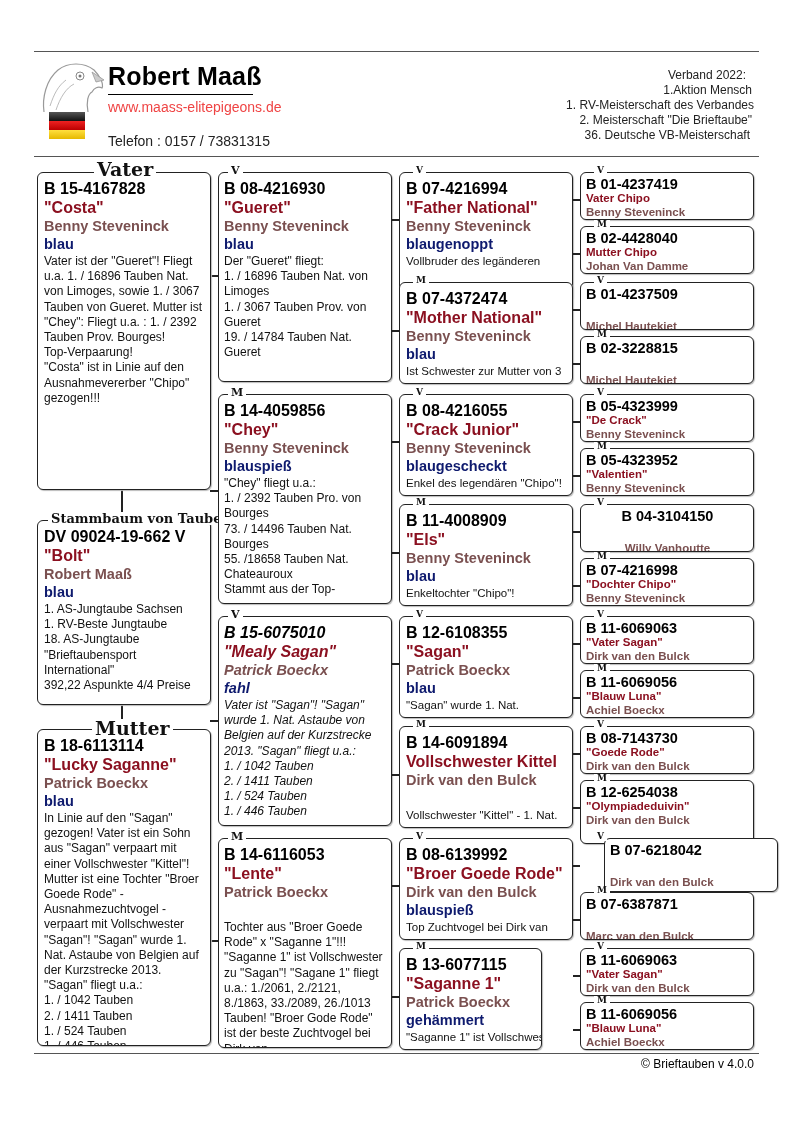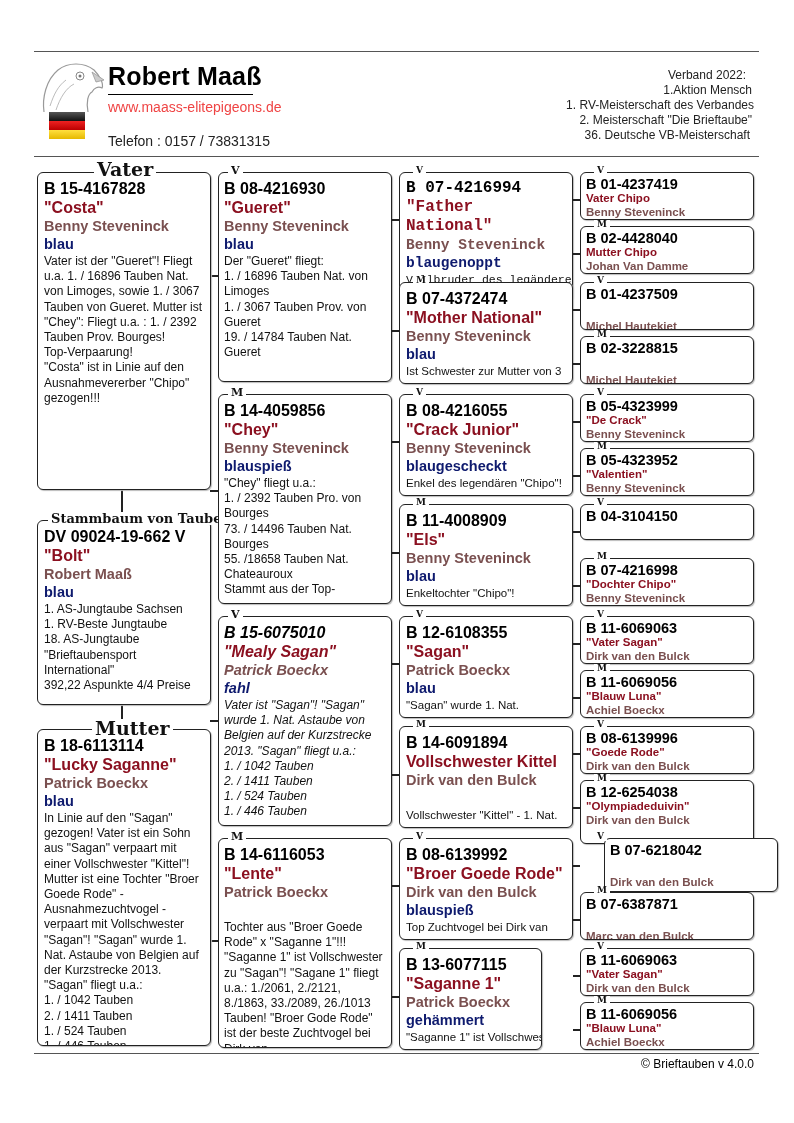--- a/index.html
+++ b/index.html
@@ -185,21 +185,21 @@
       <div class="name">"Lente"</div>
       <div class="breeder">Patrick Boeckx</div>
       <div class="color" style="height: 19px;"></div>
       <div class="desc" style="white-space: pre-line;">Tochter aus "Broer Goede Rode" x "Saganne 1"!!! "Saganne 1" ist Vollschwester zu "Sagan"! "Sagane 1" fliegt u.a.: 1./2061, 2./2121, 8./1863, 33./2089, 26./1013 Tauben! "Broer Gode Rode" ist der beste Zuchtvogel bei Dirk van</div>
     </div>
     <div class="label-gothic lbl-sm" style="left: 228px; top: 831px;">M</div>
     <div class="line" style="left: 392px; top: 885px; width: 7px; height: 1.5px;"></div>
     <div class="line" style="left: 392px; top: 996px; width: 7px; height: 1.5px;"></div>
   </div>
 <div id="gen3-wrap">
-    <div class="card g3" style="left: 399px; top: 172px; width: 174px; height: 130px; font-family: Liberation Mono, monospace;">
+    <div class="card g3" style="left: 399px; top: 172px; width: 174px; height: 130px;">
       <div class="ring">B 07-4216994</div>
       <div class="name">"Father National"</div>
       <div class="breeder">Benny Steveninck</div>
       <div class="color">blaugenoppt</div>
       <div class="desc">Vollbruder des legänderen</div>
     </div>
     <div class="label-gothic lbl-xs" style="left: 413px; top: 166px;">V</div>
     <div class="line" style="left: 573px; top: 199px; width: 7px; height: 1.5px;"></div>
     <div class="line" style="left: 573px; top: 253px; width: 7px; height: 1.5px;"></div>
     <div class="card g3" style="left: 399px; top: 282px; width: 174px; height: 102px;">
@@ -303,21 +303,21 @@
       <div class="name" style="min-height: 13px;">"De Crack"</div>
       <div class="breeder">Benny Steveninck</div>
     </div>
     <div class="label-gothic lbl-xs" style="left: 594px; top: 388px;">V</div>
     <div class="card g4" style="left: 580px; top: 448px; width: 174px; height: 48px;">
       <div class="ring">B 05-4323952</div>
       <div class="name" style="min-height: 13px;">"Valentien"</div>
       <div class="breeder">Benny Steveninck</div>
     </div>
     <div class="label-gothic lbl-xs" style="left: 594px; top: 442px;">M</div>
-    <div class="card g4" style="left: 580px; top: 504px; width: 174px; height: 36px;">
+    <div class="card g4" style="left: 580px; top: 504px; width: 174px; height: 48px; text-align: center;">
       <div class="ring">B 04-3104150</div>
       <div class="name" style="min-height: 13px; height: 17px;"></div>
       <div class="breeder">Willy Vanhoutte</div>
     </div>
     <div class="label-gothic lbl-xs" style="left: 594px; top: 498px;">V</div>
     <div class="card g4" style="left: 580px; top: 558px; width: 174px; height: 48px;">
       <div class="ring">B 07-4216998</div>
       <div class="name" style="min-height: 13px;">"Dochter Chipo"</div>
       <div class="breeder">Benny Steveninck</div>
     </div>
@@ -328,21 +328,21 @@
       <div class="breeder">Dirk van den Bulck</div>
     </div>
     <div class="label-gothic lbl-xs" style="left: 594px; top: 610px;">V</div>
     <div class="card g4" style="left: 580px; top: 670px; width: 174px; height: 48px;">
       <div class="ring">B 11-6069056</div>
       <div class="name" style="min-height: 13px;">"Blauw Luna"</div>
       <div class="breeder">Achiel Boeckx</div>
     </div>
     <div class="label-gothic lbl-xs" style="left: 594px; top: 664px;">M</div>
     <div class="card g4" style="left: 580px; top: 726px; width: 174px; height: 48px;">
-      <div class="ring">B 08-6139996</div>
+      <div class="ring">B 08-7143730</div>
       <div class="name" style="min-height: 13px;">"Goede Rode"</div>
       <div class="breeder">Dirk van den Bulck</div>
     </div>
     <div class="label-gothic lbl-xs" style="left: 594px; top: 720px;">V</div>
     <div class="card g4" style="left: 580px; top: 780px; width: 174px; height: 64px;">
       <div class="ring">B 12-6254038</div>
       <div class="name" style="min-height: 13px;">"Olympiadeduivin"</div>
       <div class="breeder">Dirk van den Bulck</div>
     </div>
     <div class="label-gothic lbl-xs" style="left: 594px; top: 774px;">M</div>

